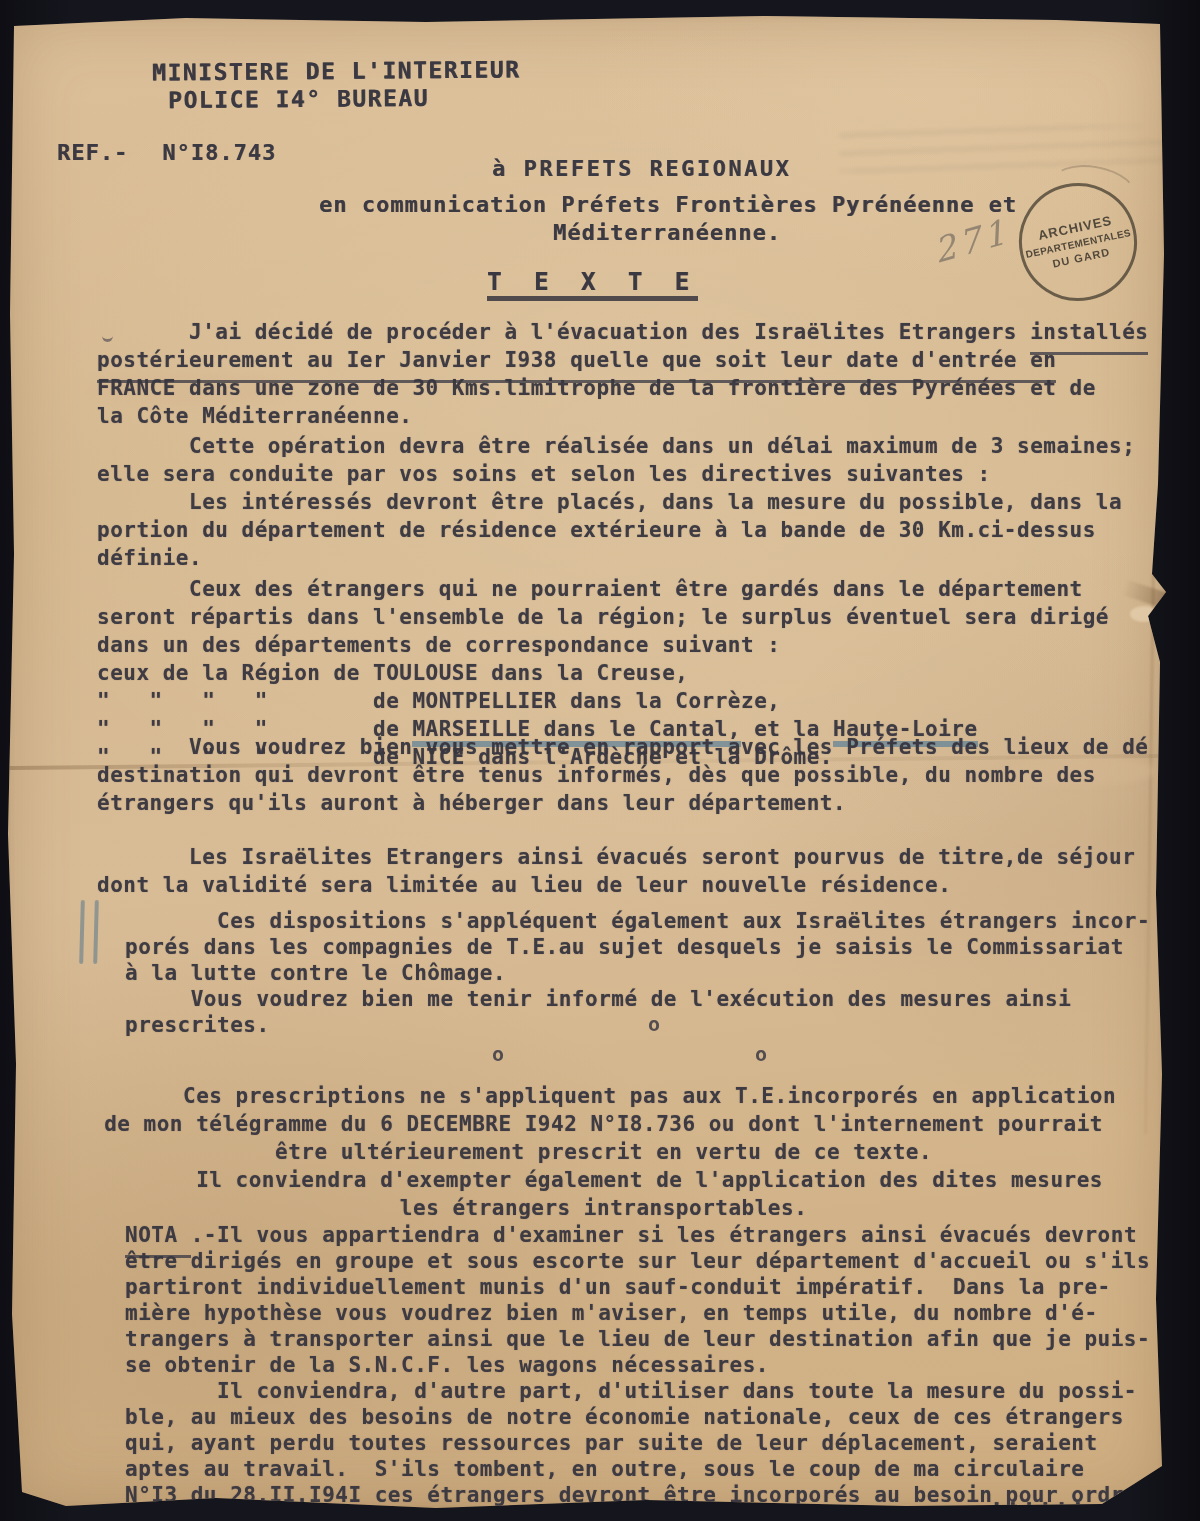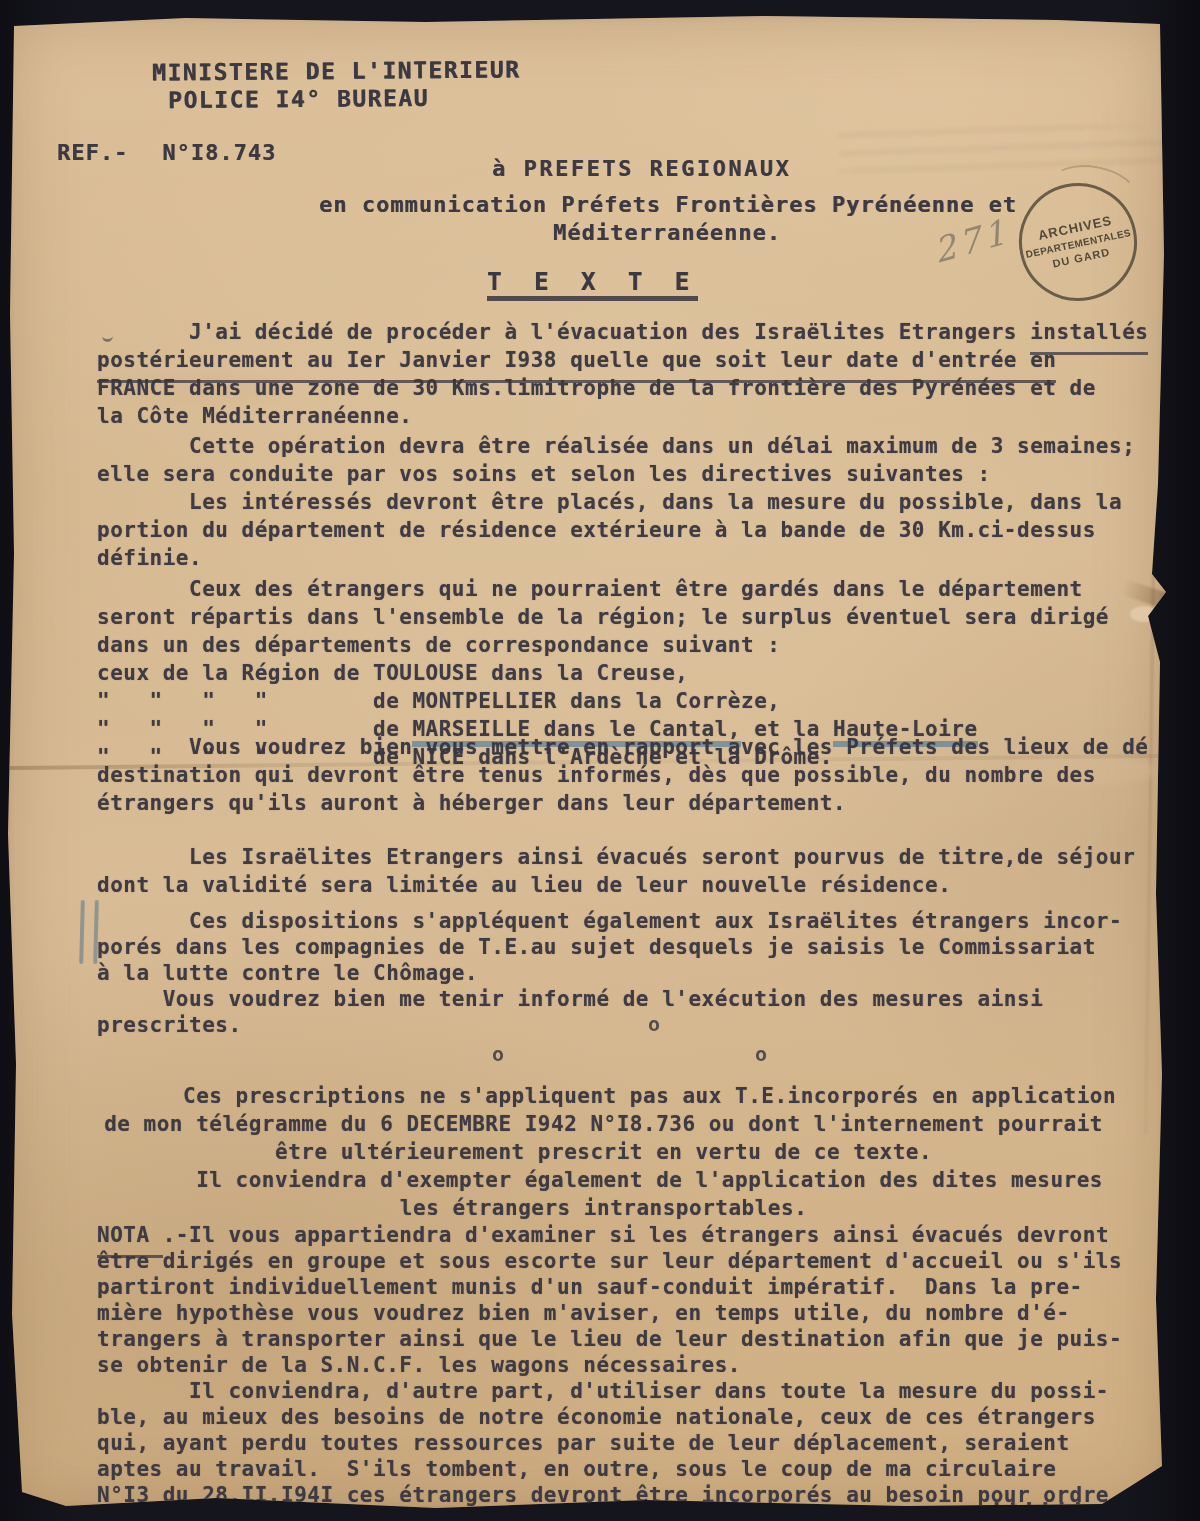--- a/index.html
+++ b/index.html
@@ -15,21 +15,21 @@
       linear-gradient(175deg,#dcc09a 0%,#d5b88f 30%,#d8bc96 55%,#d2b389 80%,#cfae82 100%);
     box-shadow: inset 0 0 70px rgba(108,74,40,.28), inset 0 0 8px rgba(90,60,30,.22);
     clip-path: polygon(8px 12px,180px 4px,420px 8px,760px 2px,1050px 6px,1154px 10px,
       1158px 240px,1152px 470px,1146px 560px,1160px 578px,1142px 602px,1154px 648px,
       1150px 880px,1156px 1060px,1150px 1285px,1156px 1452px,1128px 1470px,1096px 1490px,
       900px 1492px,640px 1486px,430px 1494px,210px 1484px,60px 1492px,16px 1478px,
       6px 1300px,10px 1050px,2px 820px,8px 540px,4px 300px);}
   .typed{position:absolute;white-space:pre;color:rgba(56,54,64,.93);font-weight:700;
     font-size:21px;letter-spacing:.5px;text-shadow:0 0 1px rgba(60,58,68,.5);}
   .para{line-height:28px;}
-  .tight{line-height:26px;}
+  .tight{line-height:26px;margin-left:28px;}
   .tu{border-bottom:3px solid rgba(62,60,70,.78);padding-bottom:8px;}
   .bu{border-bottom:6px solid rgba(70,118,152,.6);}
   .hdr{font-size:23px;letter-spacing:1.5px;transform:rotate(-.5deg);
     text-shadow:.6px 0 0 rgba(56,54,64,.8);}
   .addr{font-size:22px;letter-spacing:1px;text-shadow:.6px 0 0 rgba(56,54,64,.7);}
   .doc-title{font-size:24px;letter-spacing:9px;border-bottom:5px solid rgba(55,53,62,.85);
     text-shadow:.6px 0 0 rgba(56,54,64,.8);}
   .stamp{position:absolute;left:1013px;top:169px;width:112px;height:112px;border-radius:50%;
     border:3px solid rgba(58,52,42,.7);transform:rotate(-12deg);display:flex;flex-direction:column;
     align-items:center;justify-content:center;gap:3px;color:rgba(58,52,42,.85);

